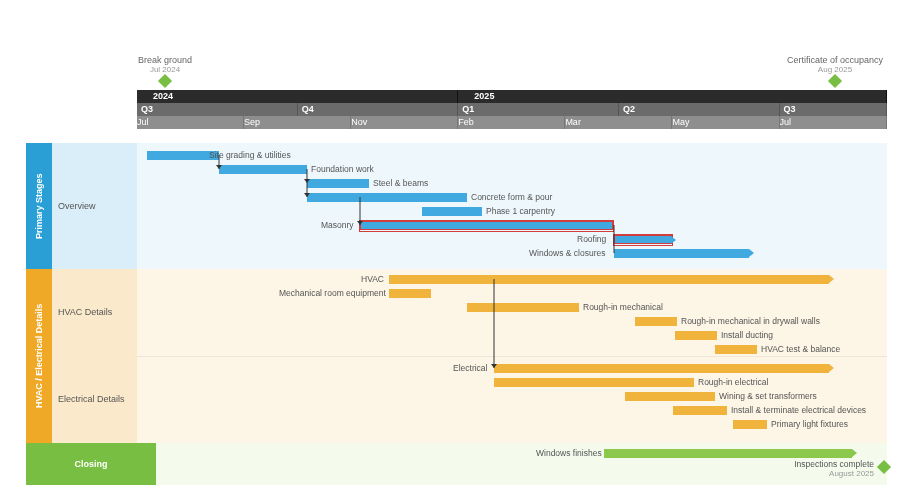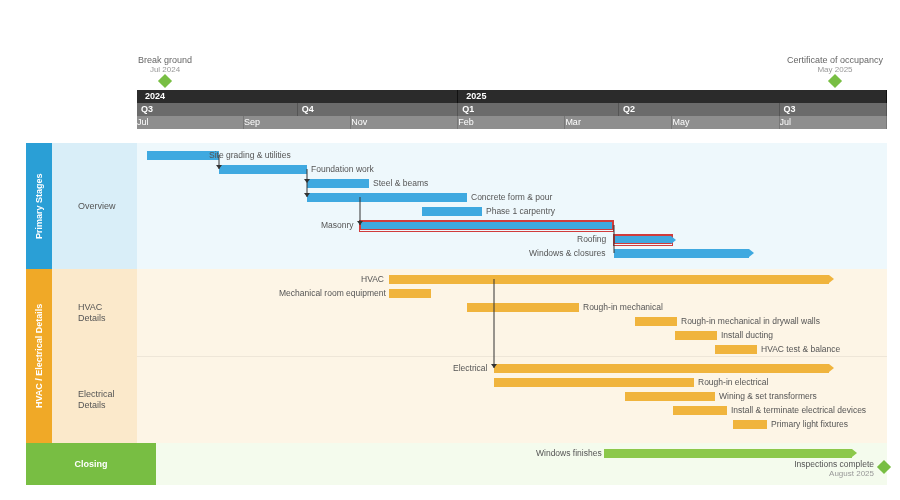--- a/index.html
+++ b/index.html
@@ -19,38 +19,38 @@
 .milestone-top .lbl { font-size: 9px; color: #666; }
 .milestone-top .sub { font-size: 8px; color: #999; }
 .diamond {
   width: 10px; height: 10px; background: #78be43;
   transform: rotate(45deg); margin: 2px auto 0;
 }
 
 
 .tl-header { position: absolute; left: 137px; top: 90px; width: 750px; }
 .tl-row { display: flex; height: 13px; }
-.tl-row.years .cell { background: #2b2b2b; color: #fff; font-weight: 700; font-size: 9px; padding: 1px 8px; border-right: 1px solid #111; }
+.tl-row.years .cell { background: #2b2b2b; color: #fff; font-weight: 700; font-size: 9px; padding: 1px 16px; border-right: 1px solid #111; }
 .tl-row.quarters .cell { background: #6b6b6b; color: #fff; font-size: 9px; padding: 1px 4px; font-weight: 600; border-right: 1px solid #555; }
 .tl-row.months .cell { background: #8e8e8e; color: #fff; font-size: 9px; padding: 1px 0; border-right: 1px solid #777; }
 .cell { overflow: hidden; white-space: nowrap; }
 
 
 .lanes { position: absolute; left: 26px; top: 143px; width: 861px; }
 .lane { display: flex; }
 .lane .vtab {
   width: 26px; display: flex; align-items: center; justify-content: center;
   color: #fff; font-weight: 700; font-size: 9px;
   writing-mode: vertical-rl; transform: rotate(180deg);
 }
 .lane .label-col {
   width: 85px; display: flex; flex-direction: column; justify-content: center;
   padding: 0 6px; font-size: 9px; color: #555; line-height: 1.2;
 }
-.lane .label-col .sublabel { padding: 8px 0; margin-left: 20px; }
+.lane .label-col .sublabel { padding: 8px 0; }
 .lane .track { position: relative; flex: 1; }
 
 .lane-primary .vtab { background: #2a9fd6; }
 .lane-primary .label-col { background: #d9eef8; }
 .lane-primary .track { background: #eef8fc; }
 
 .lane-hvac .vtab { background: #f0a927; }
 .lane-hvac .label-col { background: #fbe9cb; }
 .lane-hvac .track { background: #fdf5e6; }
 
@@ -89,21 +89,21 @@
 </head>
 <body>
 
 <div class="milestone-top" style="left:120px; top:55px; width:90px;">
   <div class="lbl">Break ground</div>
   <div class="sub">Jul 2024</div>
   <div class="diamond"></div>
 </div>
 <div class="milestone-top" style="left:775px; top:55px; width:120px;">
   <div class="lbl">Certificate of occupancy</div>
-  <div class="sub">May 2025</div>
+  <div class="sub">Aug 2025</div>
   <div class="diamond"></div>
 </div>
 
 <div class="tl-header">
   <div class="tl-row years">
     <div class="cell" style="width:42.85%">2024</div>
     <div class="cell" style="width:57.15%">2025</div>
   </div>
   <div class="tl-row quarters">
     <div class="cell" style="width:21.42%">Q3</div>

